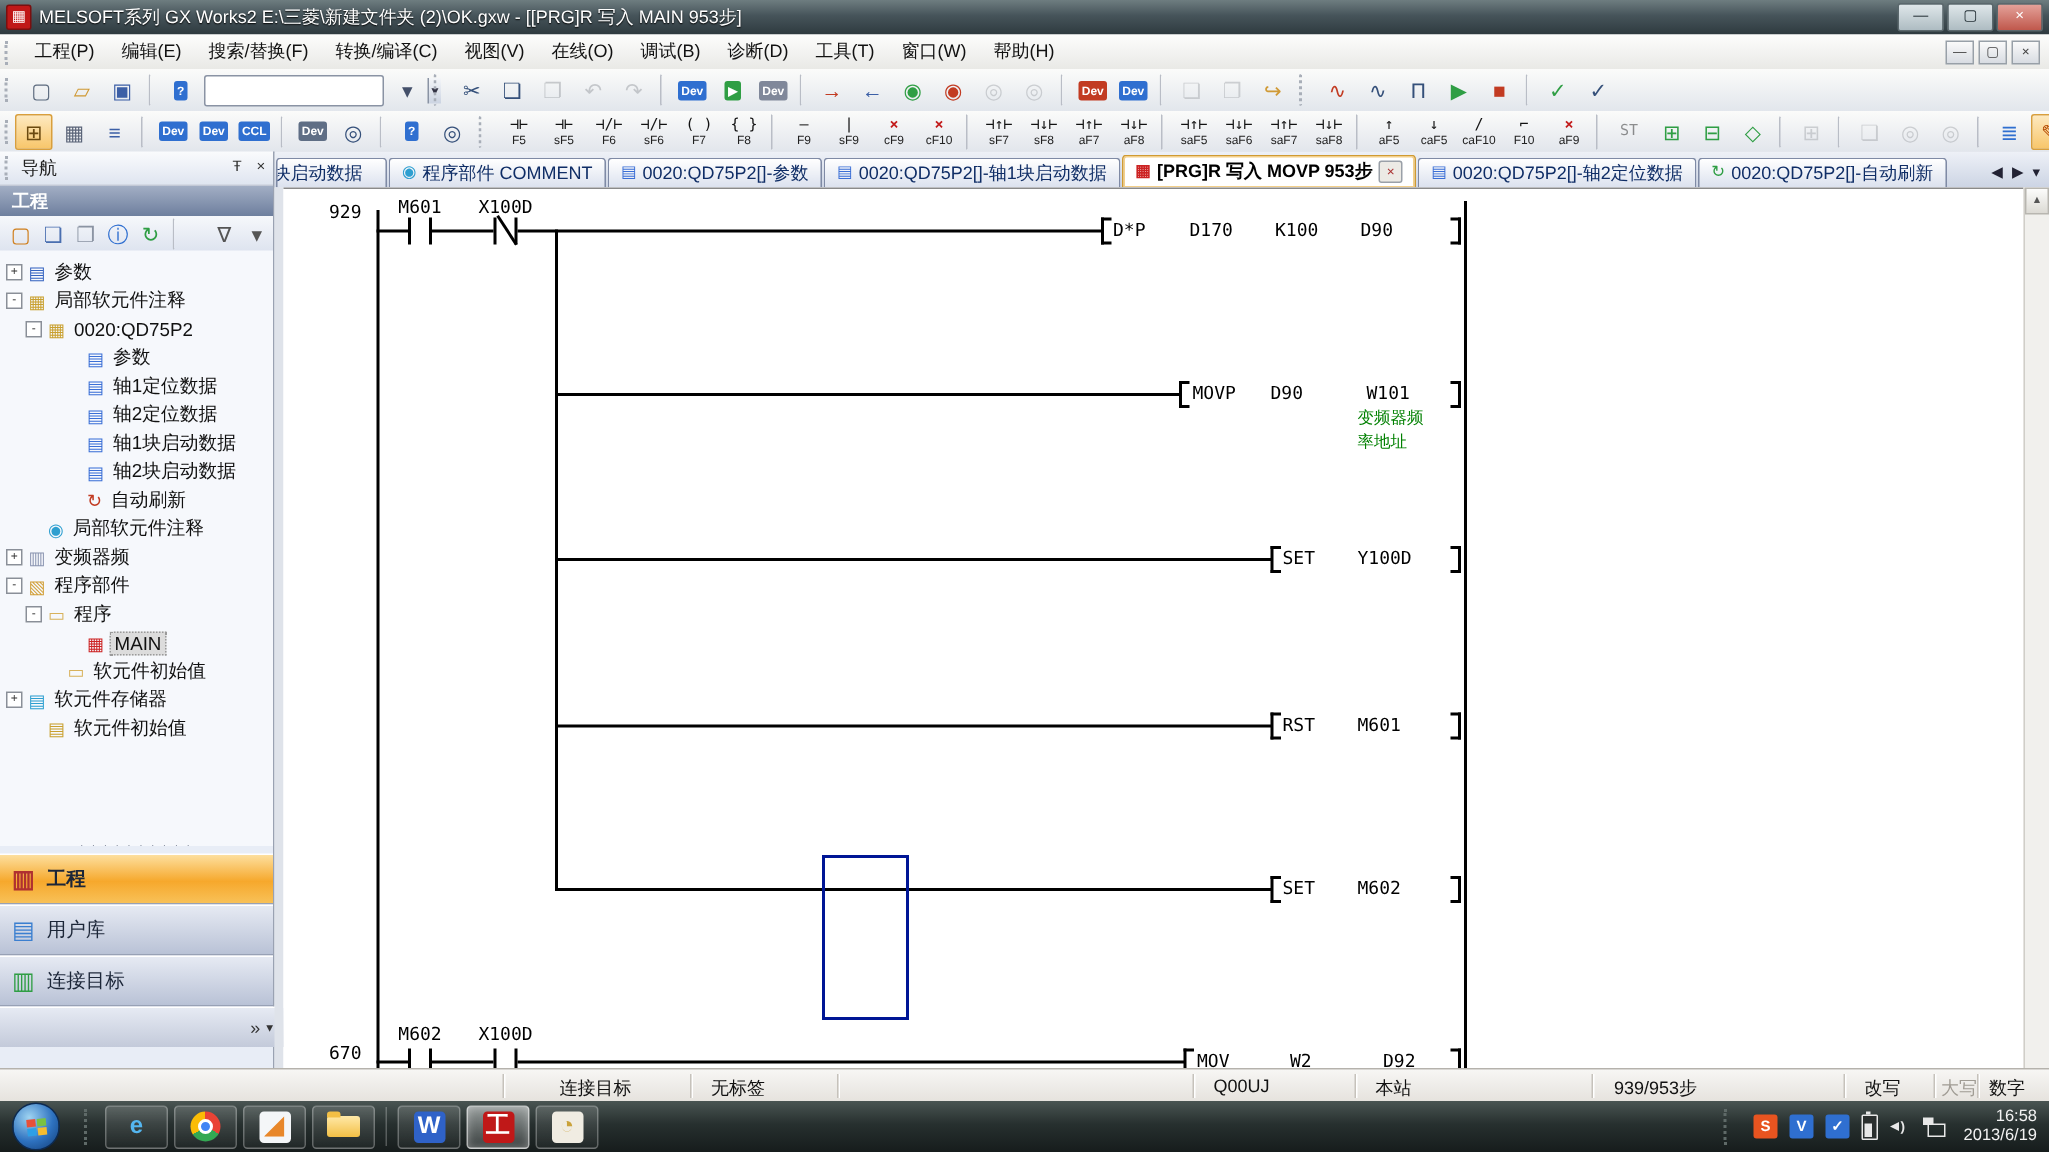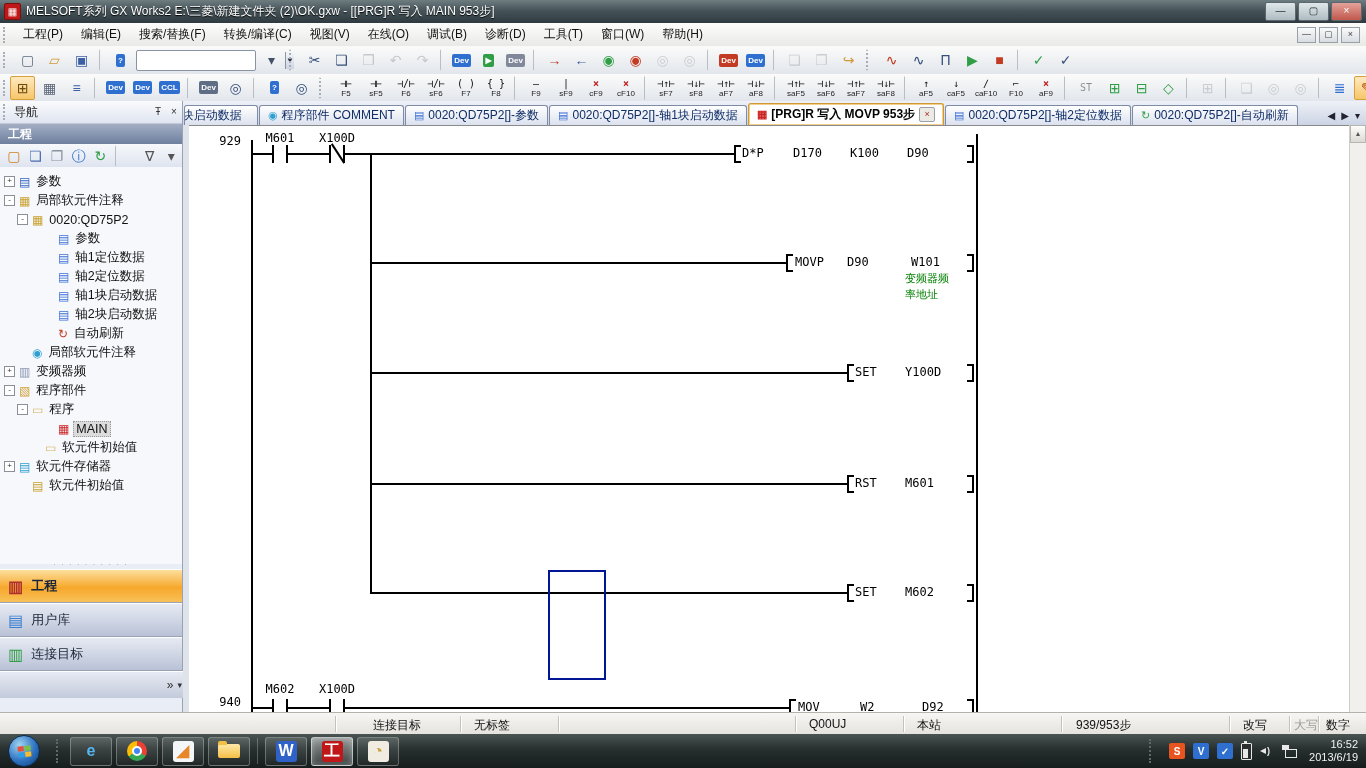--- a/index.html
+++ b/index.html
@@ -787,21 +787,21 @@
     <div class="it" style="left:716px;top:350px">M601</div>
 
     <div class="hl" style="left:181px;top:466px;width:478px"></div>
     <div class="lbk" style="left:658px;top:458px"></div>
     <div class="rbk" style="left:778px;top:458px"></div>
     <div class="it" style="left:666px;top:459px">SET</div>
     <div class="it" style="left:716px;top:459px">M602</div>
 
     <div id="cursor"></div>
 
-    <div class="rn" style="top:569px">940</div>
+    <div class="rn" style="top:569px">670</div>
     <div class="hl" style="left:62px;top:581px;width:539px"></div>
     <div class="dlbl" style="left:66px;top:556px;width:50px">M602</div>
     <div class="dlbl" style="left:122px;top:556px;width:52px">X100D</div>
     <div class="ct" style="left:83px;top:573px"></div>
     <div class="ct" style="left:140px;top:573px"></div>
     <div class="lbk" style="left:600px;top:573px"></div>
     <div class="rbk" style="left:778px;top:573px"></div>
     <div class="it" style="left:609px;top:574px">MOV</div>
     <div class="it" style="left:671px;top:574px">W2</div>
     <div class="it" style="left:733px;top:574px">D92</div>
@@ -920,19 +920,19 @@
           <span class="trico spkic">
             <span></span>
             <i class="spknote">)</i>
           </span>
 
           <span class="trico netic">
             <span></span>
           </span>
         </span>
       <span id="clock">
-        <div>16:52</div>
+        <div>16:58</div>
         <div>2013/6/19</div>
       </span>
     </div>
   </div>
 
 </div>
 
 </body></html>

